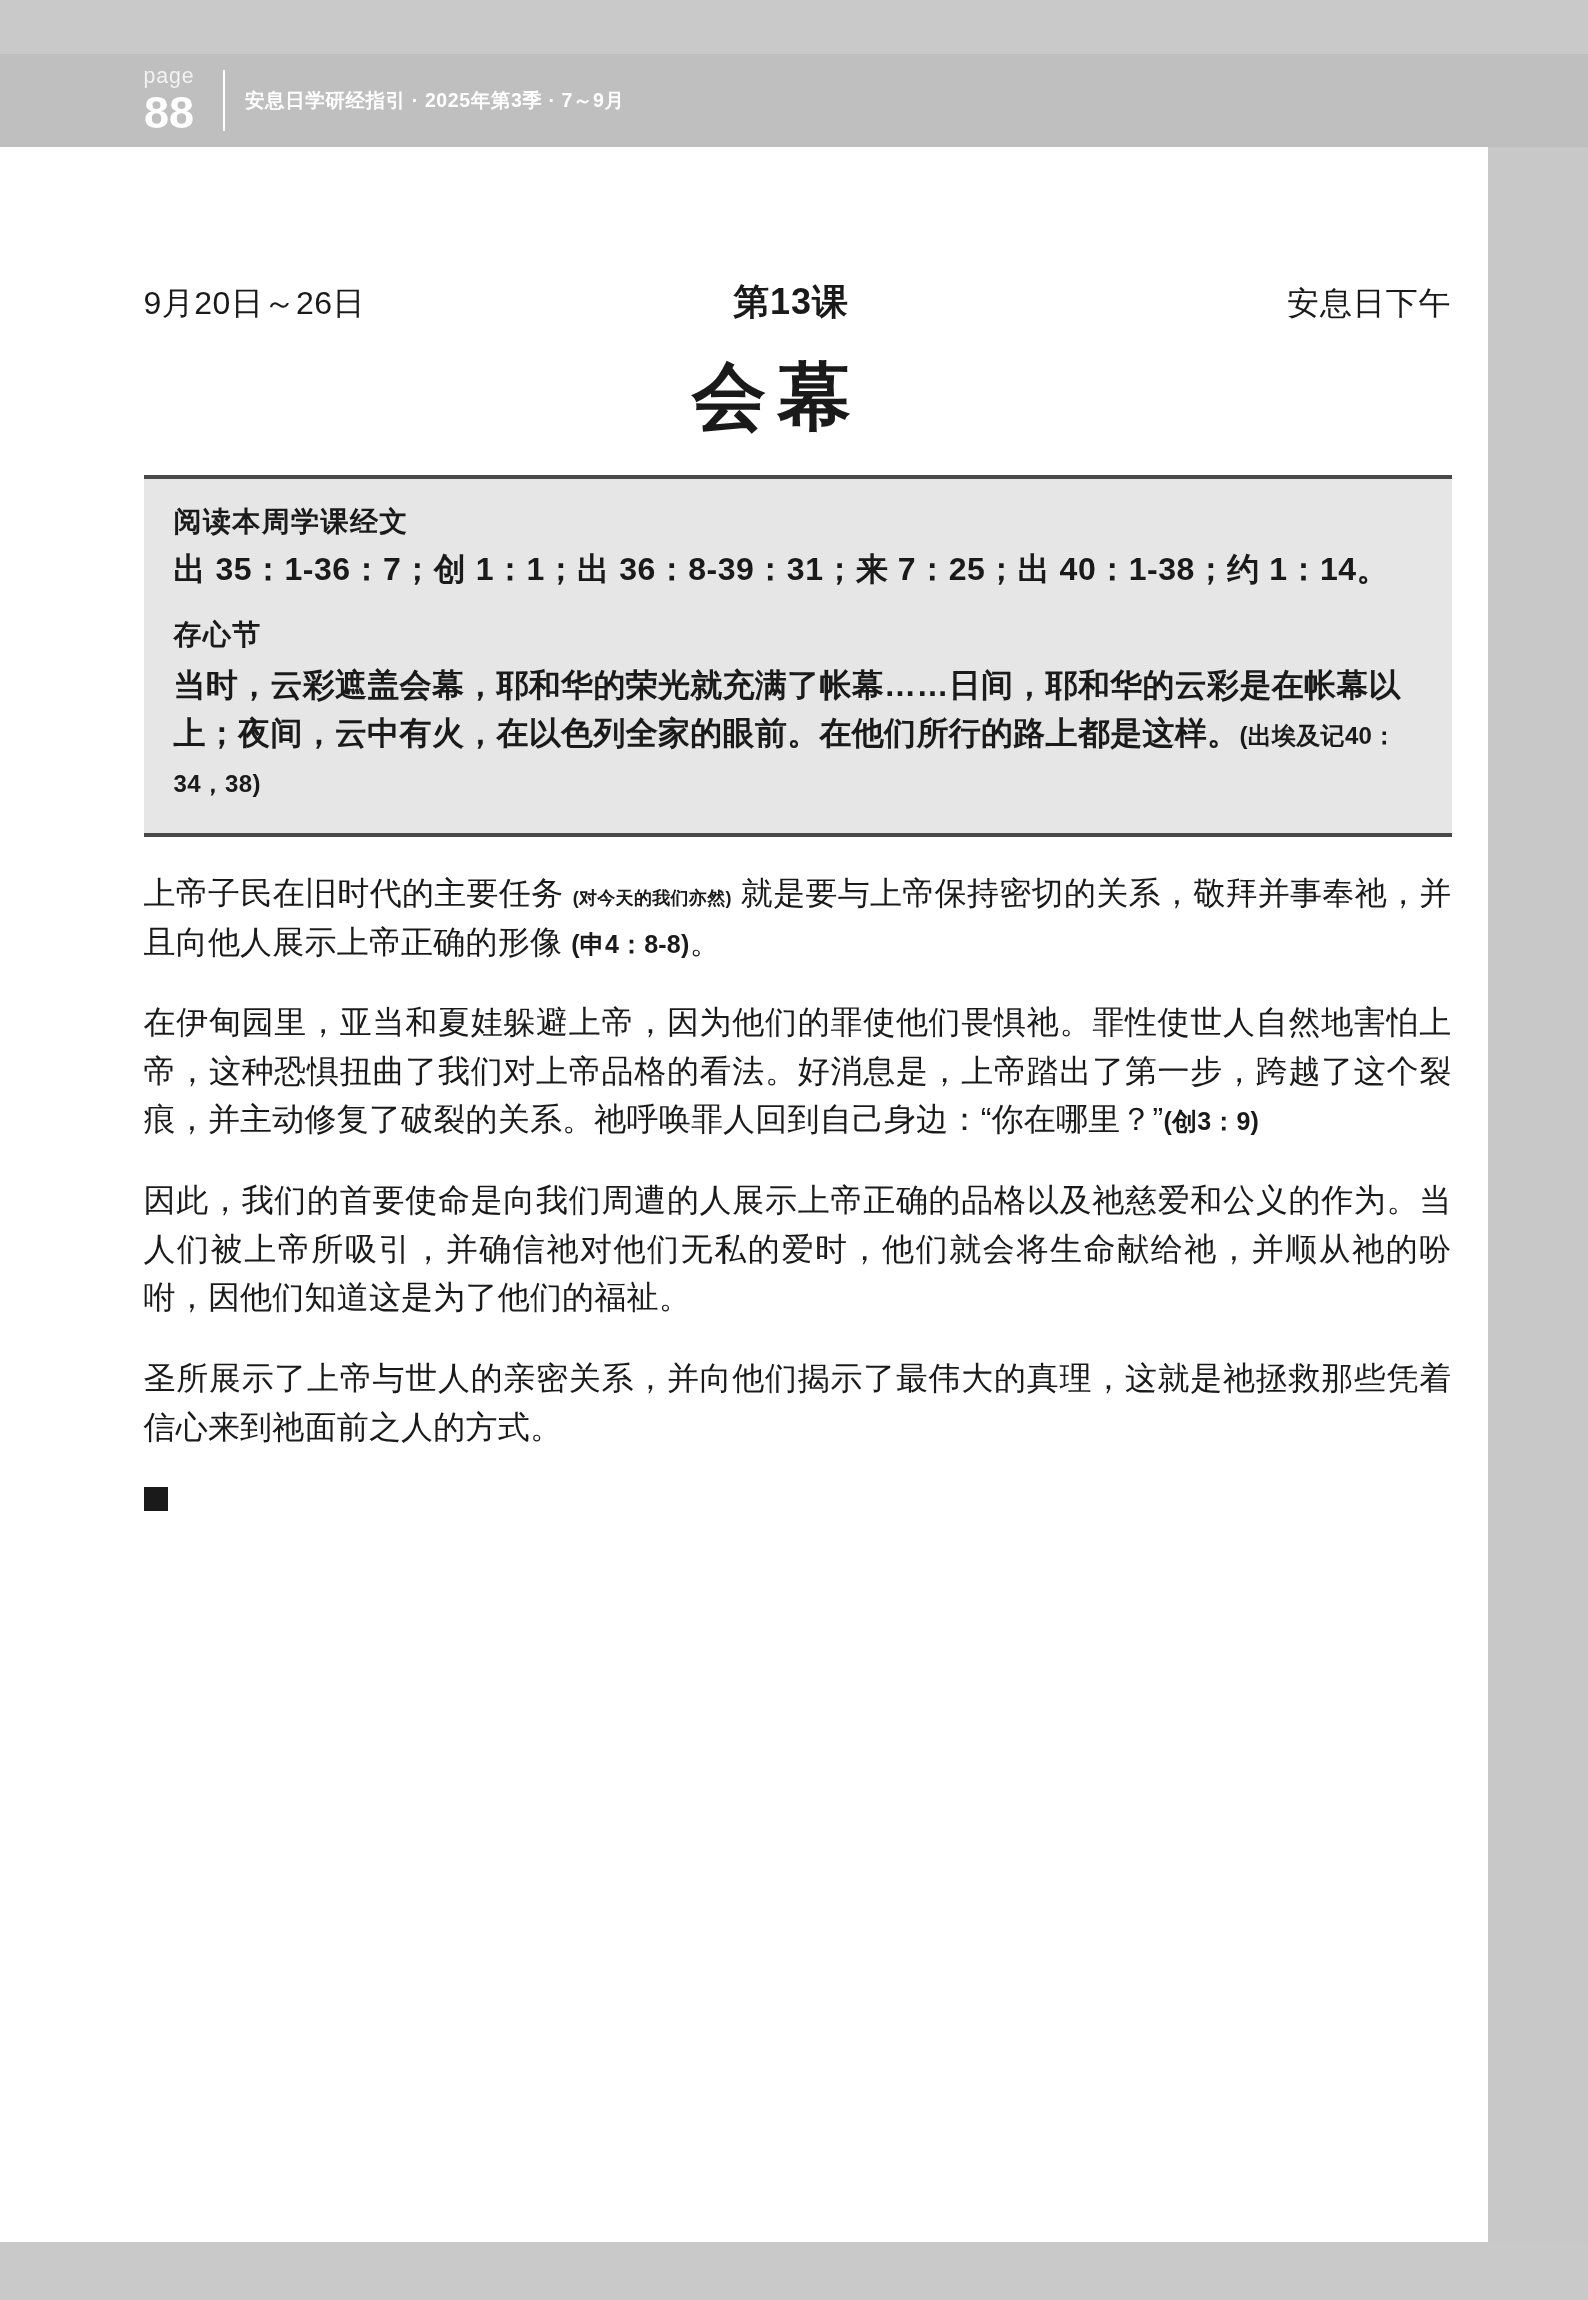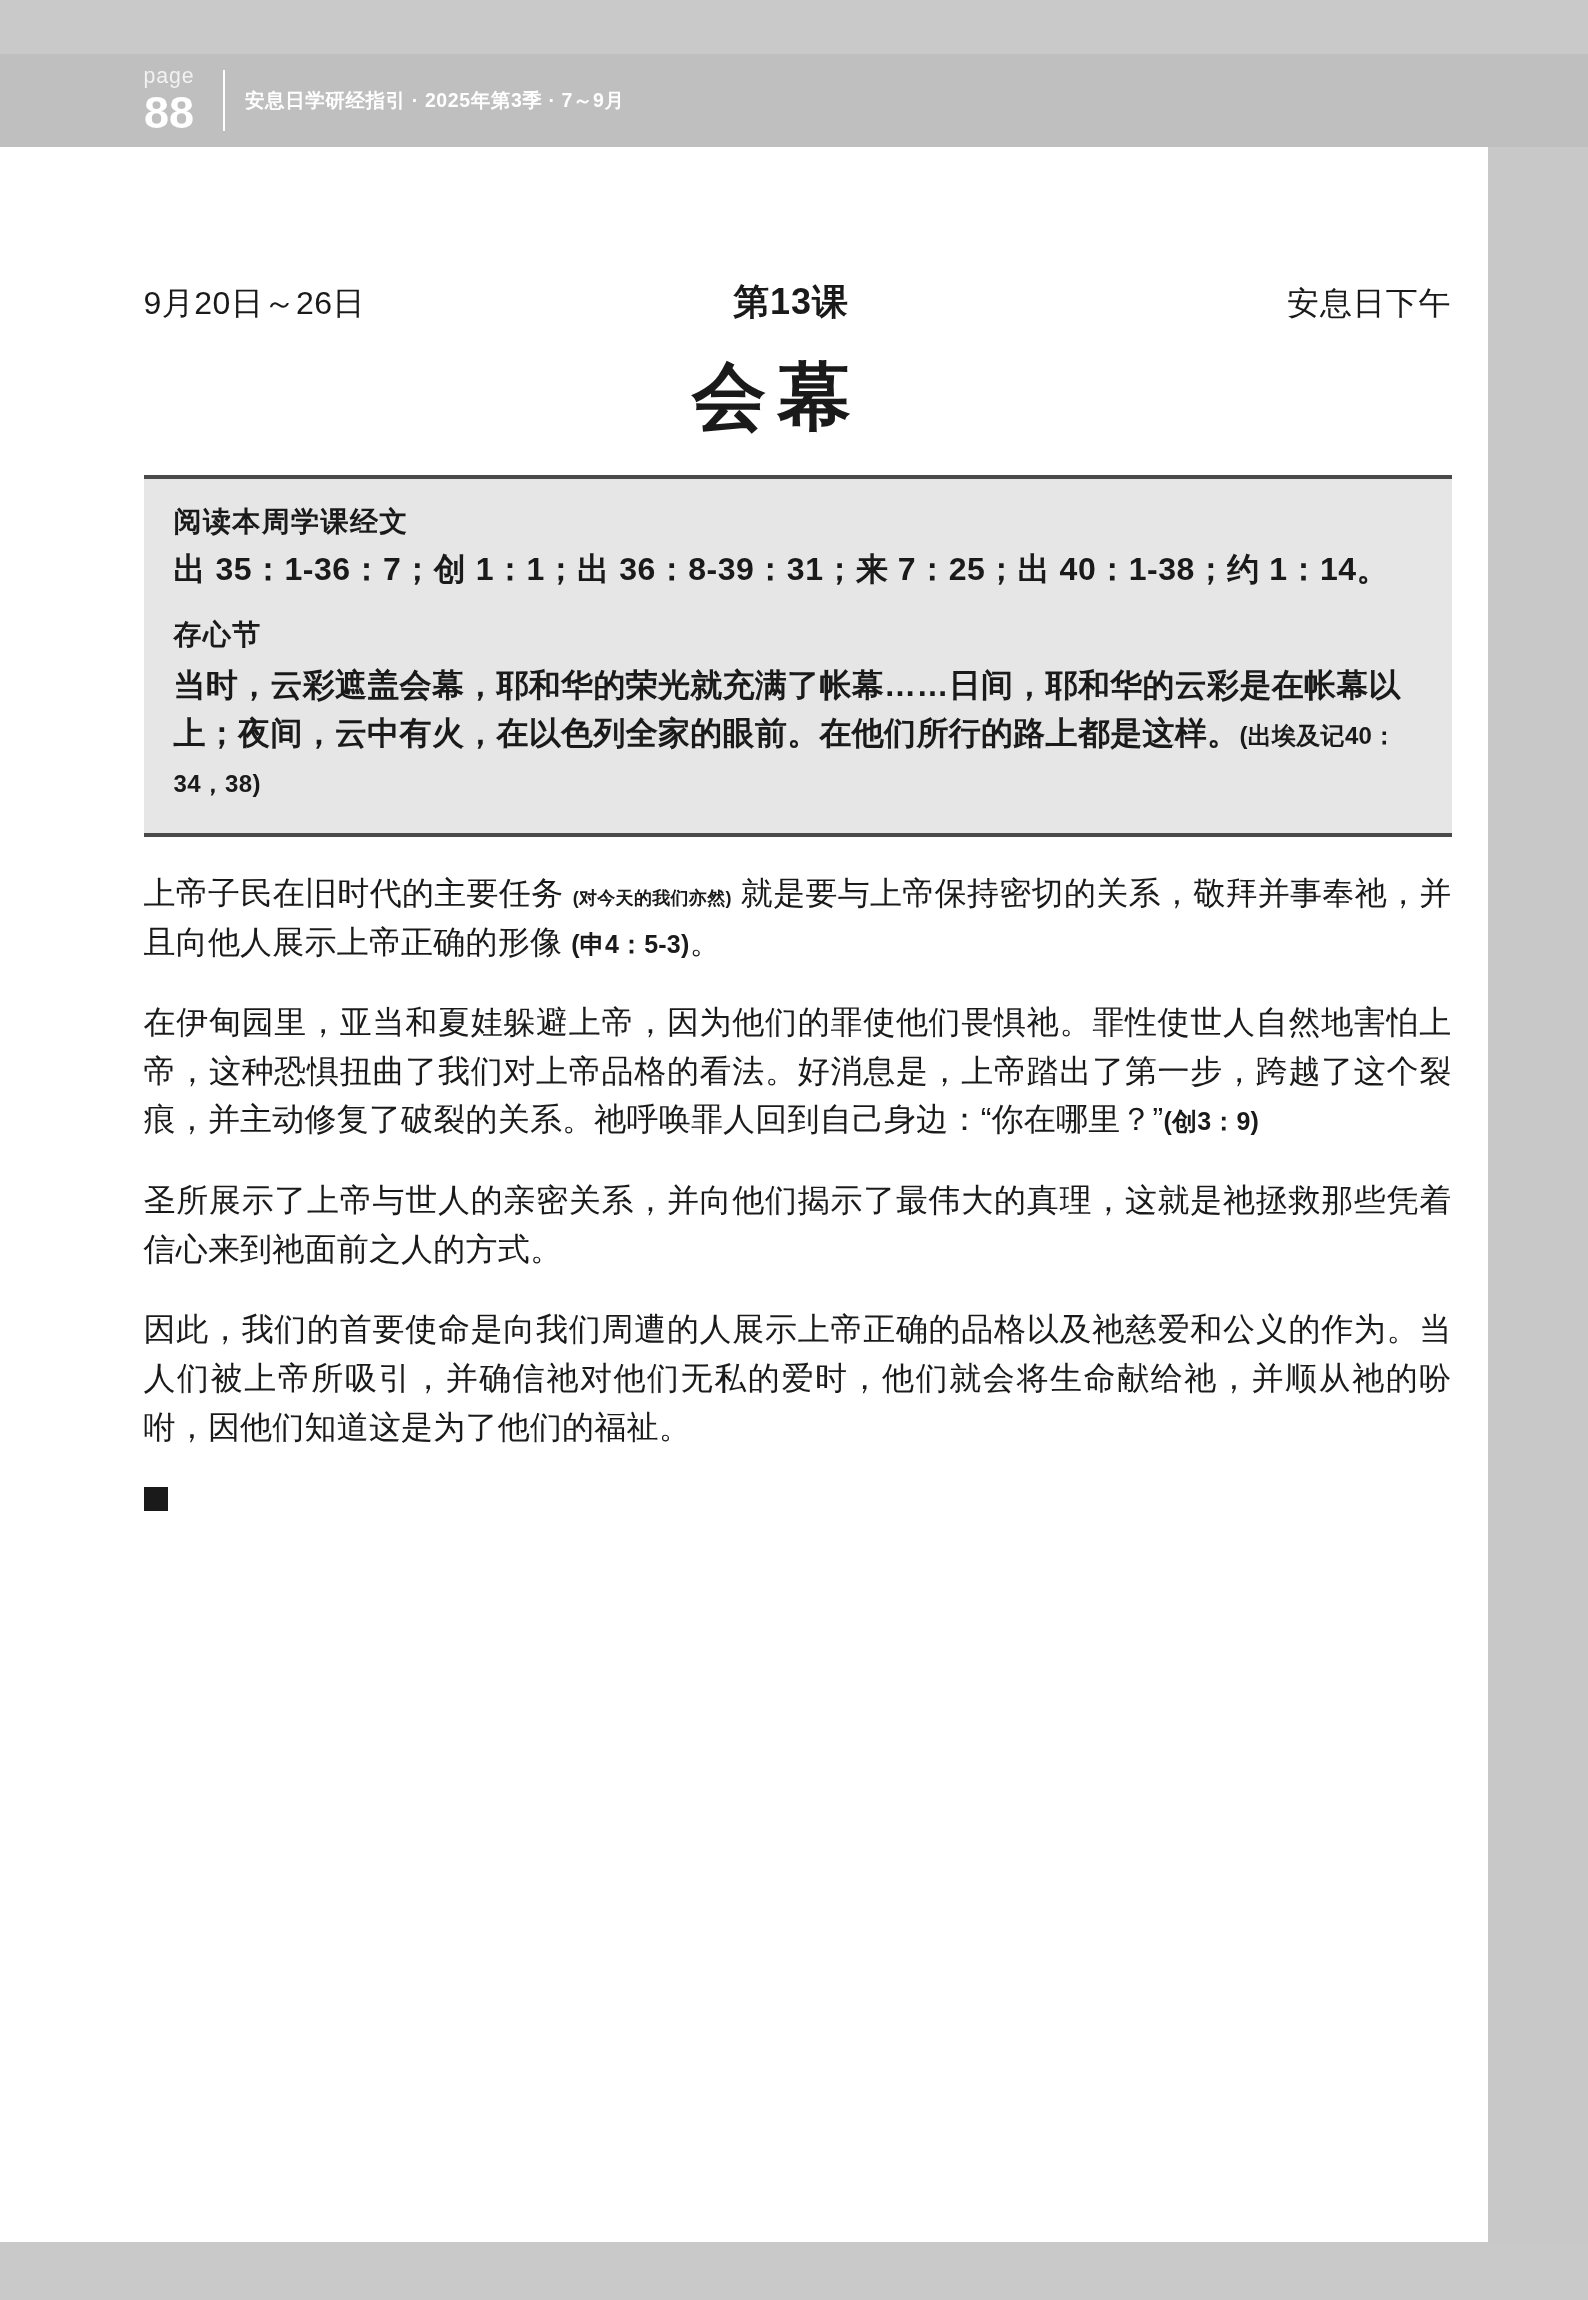--- a/index.html
+++ b/index.html
@@ -233,27 +233,27 @@
       <div class="lesson-title">会幕</div>
 
       <div class="scripture-box">
         <div class="sb-label">阅读本周学课经文</div>
         <div class="sb-refs">出 35：1-36：7；创 1：1；出 36：8-39：31；来 7：25；出 40：1-38；约 1：14。</div>
         <div class="sb-label">存心节</div>
         <div class="sb-memory"><span>当时，云彩遮盖会幕，耶和华的荣光就充满了帐幕……日间，耶和华的云彩是在帐幕以上；夜间，云中有火，在以色列全家的眼前。在他们所行的路上都是这样。</span><span class="ref">(出埃及记40：34，38)</span></div>
       </div>
 
       <div class="body-text">
-        <p><span>上帝子民在旧时代的主要任务 </span><span class="small">(对今天的我们亦然)</span><span> 就是要与上帝保持密切的关系，敬拜并事奉祂，并且向他人展示上帝正确的形像 </span><span class="smallref">(申4：5-3)</span><span>。</span></p>
+        <p><span>上帝子民在旧时代的主要任务 </span><span class="small">(对今天的我们亦然)</span><span> 就是要与上帝保持密切的关系，敬拜并事奉祂，并且向他人展示上帝正确的形像 </span><span class="smallref">(申4：8-8)</span><span>。</span></p>
 
         <p><span>在伊甸园里，亚当和夏娃躲避上帝，因为他们的罪使他们畏惧祂。罪性使世人自然地害怕上帝，这种恐惧扭曲了我们对上帝品格的看法。好消息是，上帝踏出了第一步，跨越了这个裂痕，并主动修复了破裂的关系。祂呼唤罪人回到自己身边：“你在哪里？”</span><span class="smallref">(创3：9)</span></p>
 
+        <p>因此，我们的首要使命是向我们周遭的人展示上帝正确的品格以及祂慈爱和公义的作为。当人们被上帝所吸引，并确信祂对他们无私的爱时，他们就会将生命献给祂，并顺从祂的吩咐，因他们知道这是为了他们的福祉。</p>
+
         <p>圣所展示了上帝与世人的亲密关系，并向他们揭示了最伟大的真理，这就是祂拯救那些凭着信心来到祂面前之人的方式。</p>
-
-        <p>因此，我们的首要使命是向我们周遭的人展示上帝正确的品格以及祂慈爱和公义的作为。当人们被上帝所吸引，并确信祂对他们无私的爱时，他们就会将生命献给祂，并顺从祂的吩咐，因他们知道这是为了他们的福祉。</p>
 
         <div class="study-note"><span class="marker"></span></div>
       </div>
 
     </div>
   </div>
 </div>
 
 
 </body></html>

